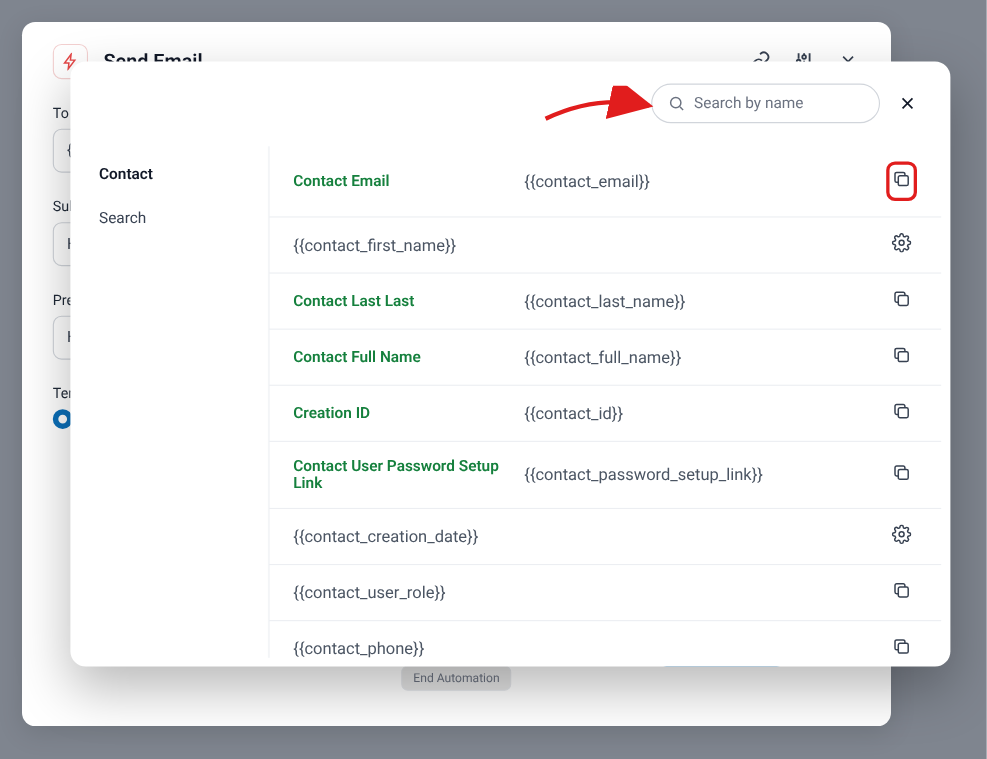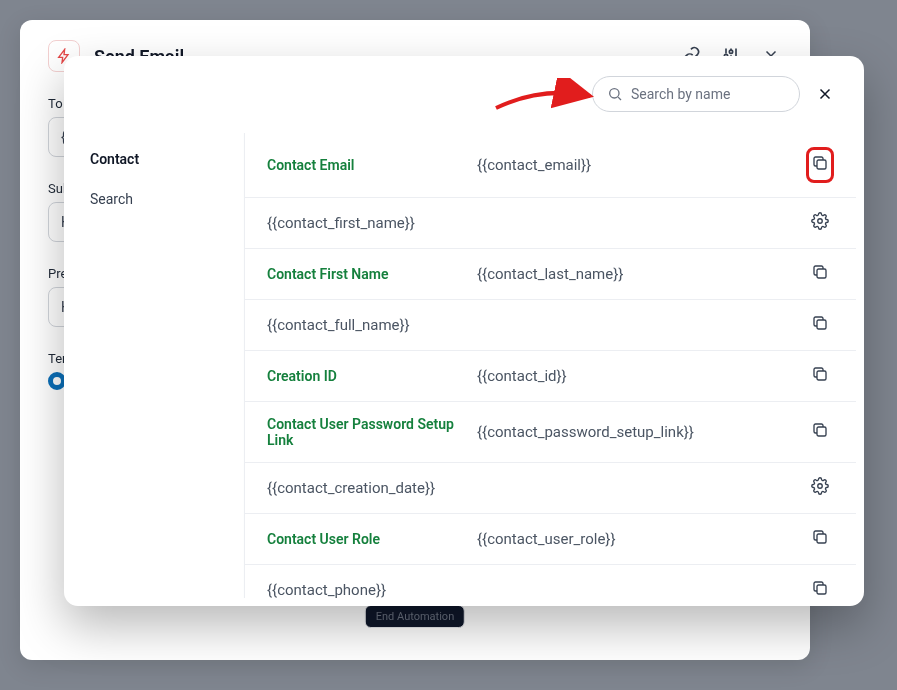--- a/index.html
+++ b/index.html
@@ -47,21 +47,21 @@
       font-size: 14px; color:#374151; display:flex; align-items:center;
       width: 80px; overflow:hidden;
     }
     .template-row { display:flex; gap:8px; align-items:center; margin-top: 6px; }
     .radio { width:18px; height:18px; border: 5px solid #0b6fb8; border-radius:50%; }
 
     .automation-pill {
       position: absolute;
       left: 50%; transform: translateX(-50%);
       bottom: 32px;
-      background: #0f172a; border:1px solid #e5e7eb; border-radius: 6px;
+      background: #e5e5e5; border:1px solid #e5e7eb; border-radius: 6px;
       padding: 4px 10px; font-size: 11px; color:#6b7280;
     }
 
     .panel-footer {
       position:absolute; right: 18px; bottom: 54px;
       display:flex; gap: 12px; align-items:center;
     }
     .btn-text { color:#6b7280; font-size:14px; font-weight:500; padding:8px 16px; }
     .btn-outline {
       border: 1.5px solid #0b76c5; color:#0b76c5; background:#fff;
@@ -236,30 +236,31 @@
         <div class="row">
           <div class="row-tag">{{contact_first_name}}</div>
           <div class="row-action">
             <span><svg width="18" height="18" viewBox="0 0 24 24" fill="none" stroke="currentColor" stroke-width="1.8">
                 <circle cx="12" cy="12" r="3"></circle>
                 <path d="M19.4 15a1.7 1.7 0 0 0 .34 1.87l.06.06a2 2 0 1 1-2.83 2.83l-.06-.06a1.7 1.7 0 0 0-1.87-.34 1.7 1.7 0 0 0-1 1.56V21a2 2 0 1 1-4 0v-.09A1.7 1.7 0 0 0 9 19.4a1.7 1.7 0 0 0-1.87.34l-.06.06a2 2 0 1 1-2.83-2.83l.06-.06A1.7 1.7 0 0 0 4.6 15a1.7 1.7 0 0 0-1.56-1H3a2 2 0 1 1 0-4h.09A1.7 1.7 0 0 0 4.6 9a1.7 1.7 0 0 0-.34-1.87l-.06-.06a2 2 0 1 1 2.83-2.83l.06.06A1.7 1.7 0 0 0 9 4.6a1.7 1.7 0 0 0 1-1.56V3a2 2 0 1 1 4 0v.09c0 .67.39 1.27 1 1.51a1.7 1.7 0 0 0 1.87-.34l.06-.06a2 2 0 1 1 2.83 2.83l-.06.06A1.7 1.7 0 0 0 19.4 9c.24.61.84 1 1.51 1H21a2 2 0 1 1 0 4h-.09a1.7 1.7 0 0 0-1.51 1z"></path>
               </svg></span>
           </div>
         </div>
         <div class="row">
-          <div class="row-label">Contact First Name</div>
+          <div class="row-label">Contact Last Last</div>
           <div class="row-tag">{{contact_last_name}}</div>
           <div class="row-action">
             <span><svg width="18" height="18" viewBox="0 0 24 24" fill="none" stroke="currentColor" stroke-width="1.8">
                 <rect x="8" y="8" width="12" height="12" rx="2"></rect>
                 <path d="M16 8V6a2 2 0 0 0-2-2H6a2 2 0 0 0-2 2v8a2 2 0 0 0 2 2h2"></path>
               </svg></span>
           </div>
         </div>
         <div class="row">
+          <div class="row-label">Contact Full Name</div>
           <div class="row-tag">{{contact_full_name}}</div>
           <div class="row-action">
             <span><svg width="18" height="18" viewBox="0 0 24 24" fill="none" stroke="currentColor" stroke-width="1.8">
                 <rect x="8" y="8" width="12" height="12" rx="2"></rect>
                 <path d="M16 8V6a2 2 0 0 0-2-2H6a2 2 0 0 0-2 2v8a2 2 0 0 0 2 2h2"></path>
               </svg></span>
           </div>
         </div>
         <div class="row">
           <div class="row-label">Creation ID</div>
@@ -284,21 +285,20 @@
         <div class="row">
           <div class="row-tag">{{contact_creation_date}}</div>
           <div class="row-action">
             <span><svg width="18" height="18" viewBox="0 0 24 24" fill="none" stroke="currentColor" stroke-width="1.8">
                 <circle cx="12" cy="12" r="3"></circle>
                 <path d="M19.4 15a1.7 1.7 0 0 0 .34 1.87l.06.06a2 2 0 1 1-2.83 2.83l-.06-.06a1.7 1.7 0 0 0-1.87-.34 1.7 1.7 0 0 0-1 1.56V21a2 2 0 1 1-4 0v-.09A1.7 1.7 0 0 0 9 19.4a1.7 1.7 0 0 0-1.87.34l-.06.06a2 2 0 1 1-2.83-2.83l.06-.06A1.7 1.7 0 0 0 4.6 15a1.7 1.7 0 0 0-1.56-1H3a2 2 0 1 1 0-4h.09A1.7 1.7 0 0 0 4.6 9a1.7 1.7 0 0 0-.34-1.87l-.06-.06a2 2 0 1 1 2.83-2.83l.06.06A1.7 1.7 0 0 0 9 4.6a1.7 1.7 0 0 0 1-1.56V3a2 2 0 1 1 4 0v.09c0 .67.39 1.27 1 1.51a1.7 1.7 0 0 0 1.87-.34l.06-.06a2 2 0 1 1 2.83 2.83l-.06.06A1.7 1.7 0 0 0 19.4 9c.24.61.84 1 1.51 1H21a2 2 0 1 1 0 4h-.09a1.7 1.7 0 0 0-1.51 1z"></path>
               </svg></span>
           </div>
         </div>
         <div class="row">
-          <div class="row-label">Contact User Role</div>
           <div class="row-tag">{{contact_user_role}}</div>
           <div class="row-action">
             <span><svg width="18" height="18" viewBox="0 0 24 24" fill="none" stroke="currentColor" stroke-width="1.8">
                 <rect x="8" y="8" width="12" height="12" rx="2"></rect>
                 <path d="M16 8V6a2 2 0 0 0-2-2H6a2 2 0 0 0-2 2v8a2 2 0 0 0 2 2h2"></path>
               </svg></span>
           </div>
         </div>
         <div class="row">
           <div class="row-tag">{{contact_phone}}</div>

